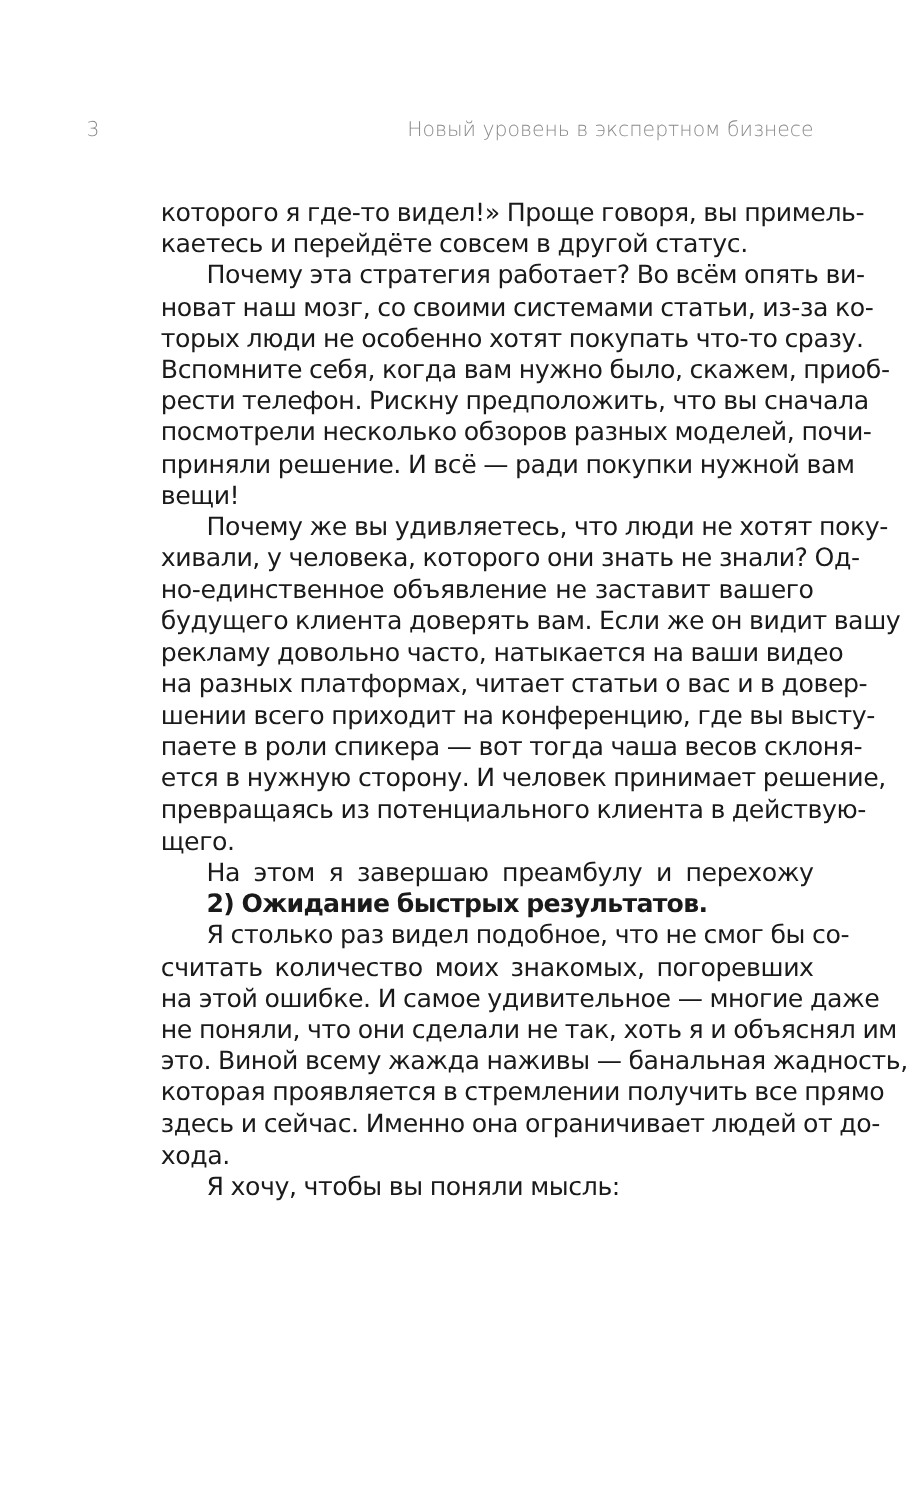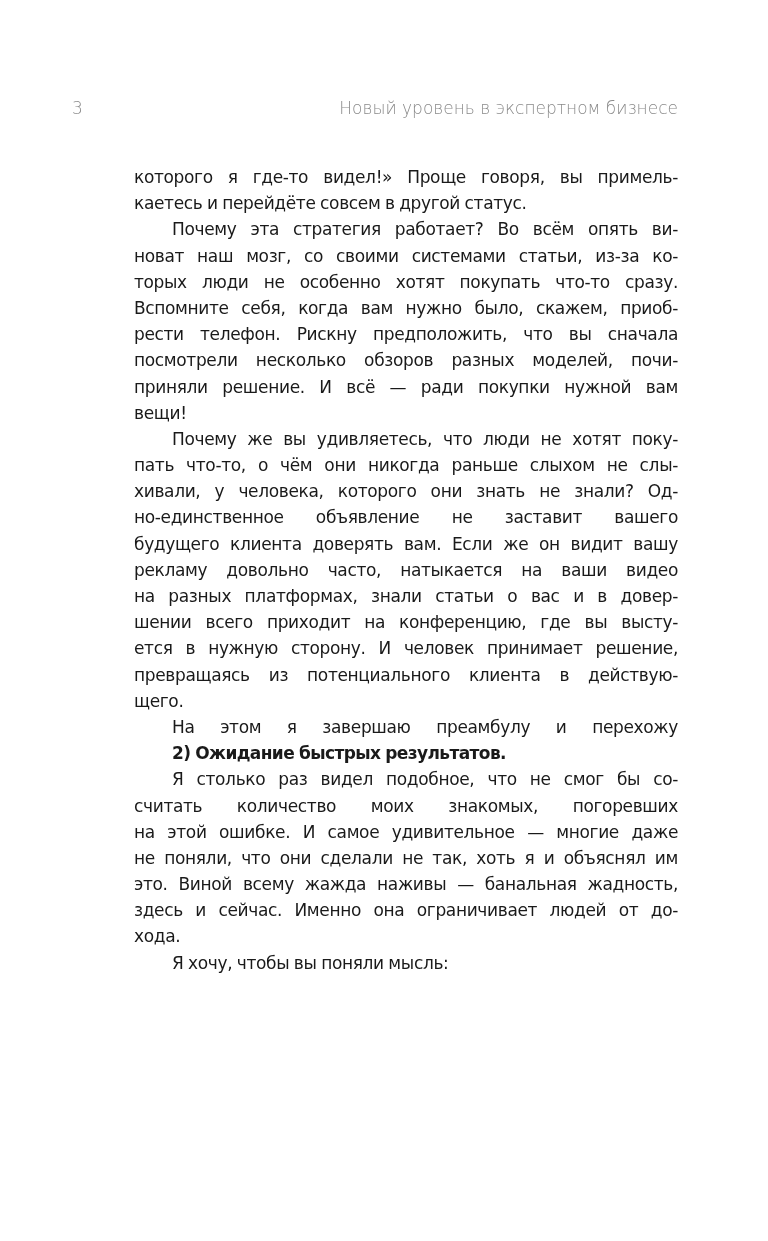--- a/index.html
+++ b/index.html
@@ -4,21 +4,21 @@
   <style>
     html, body { margin: 0; padding: 0; background: #ffffff; }
     body { width: 768px; height: 1241px; position: relative; overflow: hidden;
            font-family: "DejaVu Sans", sans-serif; color: #1a1a1a; }
     .running-head { position: absolute; top: 96px; left: 72px; width: 606px; height: 28px;
                     font-family: "DejaVu Sans", sans-serif; font-size: 17px; color: #8a8a8a;
                     font-weight: 300; }
     .page-number { position: absolute; left: 0; top: 2px; }
     .book-title { position: absolute; right: 0; top: 2px; text-align: center; }
     .text-block { position: absolute; top: 164px; left: 134px; width: 544px; }
-    .line { display: block; height: 26.2px; line-height: 26.2px; font-size: 17px;
+    .line { display: block; height: 26.2px; line-height: 26.2px; font-size: 21px;
             white-space: nowrap; text-align: justify; text-align-last: justify;
             letter-spacing: -0.35px; word-spacing: -0.5px; }
     .line.last { text-align-last: left; }
     .line.indent { padding-left: 38px; }
     .line.bold { font-weight: bold; letter-spacing: -0.6px; }
   </style>
 </head>
 <body>
 
 <div class="running-head">
@@ -31,33 +31,34 @@
     <span class="line last">каетесь и перейдёте совсем в другой статус.</span>
     <span class="line indent">Почему эта стратегия работает? Во всём опять ви-</span>
     <span class="line">новат наш мозг, со своими системами статьи, из-за ко-</span>
     <span class="line">торых люди не особенно хотят покупать что-то сразу.</span>
     <span class="line">Вспомните себя, когда вам нужно было, скажем, приоб-</span>
     <span class="line">рести телефон. Рискну предположить, что вы сначала</span>
     <span class="line">посмотрели несколько обзоров разных моделей, почи-</span>
     <span class="line">приняли решение. И всё — ради покупки нужной вам</span>
     <span class="line last">вещи!</span>
     <span class="line indent">Почему же вы удивляетесь, что люди не хотят поку-</span>
-    <span class="line">пать что-то, о чём они никогда раньше слыхом не слы-</span>
     <span class="line">хивали, у человека, которого они знать не знали? Од-</span>
     <span class="line">но-единственное объявление не заставит вашего</span>
     <span class="line">будущего клиента доверять вам. Если же он видит вашу</span>
     <span class="line">рекламу довольно часто, натыкается на ваши видео</span>
-    <span class="line">на разных платформах, знали статьи о вас и в довер-</span>
+    <span class="line">на разных платформах, читает статьи о вас и в довер-</span>
     <span class="line">шении всего приходит на конференцию, где вы высту-</span>
+    <span class="line">паете в роли спикера — вот тогда чаша весов склоня-</span>
     <span class="line">ется в нужную сторону. И человек принимает решение,</span>
     <span class="line">превращаясь из потенциального клиента в действую-</span>
     <span class="line last">щего.</span>
     <span class="line indent">На этом я завершаю преамбулу и перехожу</span>
     <span class="line indent last bold">2) Ожидание быстрых результатов.</span>
     <span class="line indent">Я столько раз видел подобное, что не смог бы со-</span>
     <span class="line">считать количество моих знакомых, погоревших</span>
     <span class="line">на этой ошибке. И самое удивительное — многие даже</span>
     <span class="line">не поняли, что они сделали не так, хоть я и объяснял им</span>
     <span class="line">это. Виной всему жажда наживы — банальная жадность,</span>
+    <span class="line">которая проявляется в стремлении получить все прямо</span>
     <span class="line">здесь и сейчас. Именно она ограничивает людей от до-</span>
     <span class="line last">хода.</span>
     <span class="line indent last">Я хочу, чтобы вы поняли мысль:</span>
   </div>
 
 </body></html>

